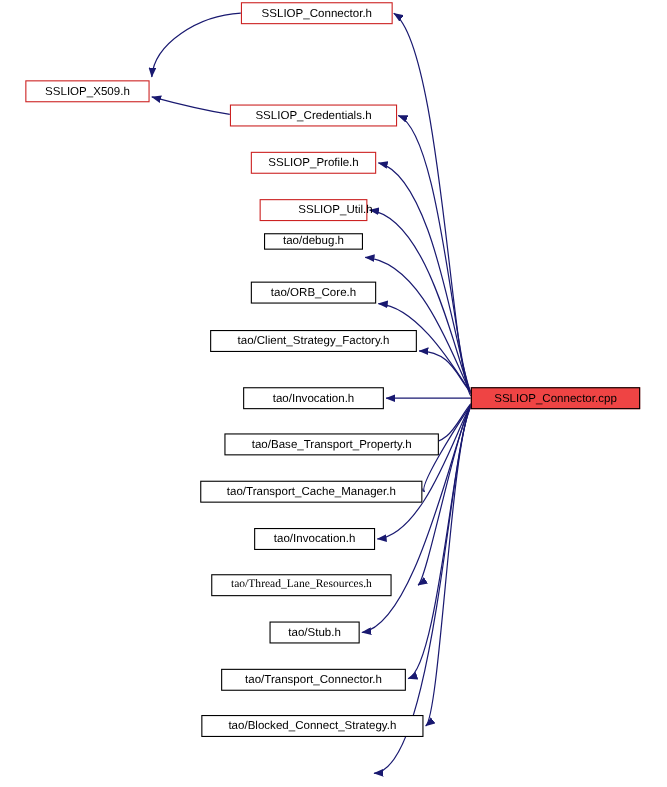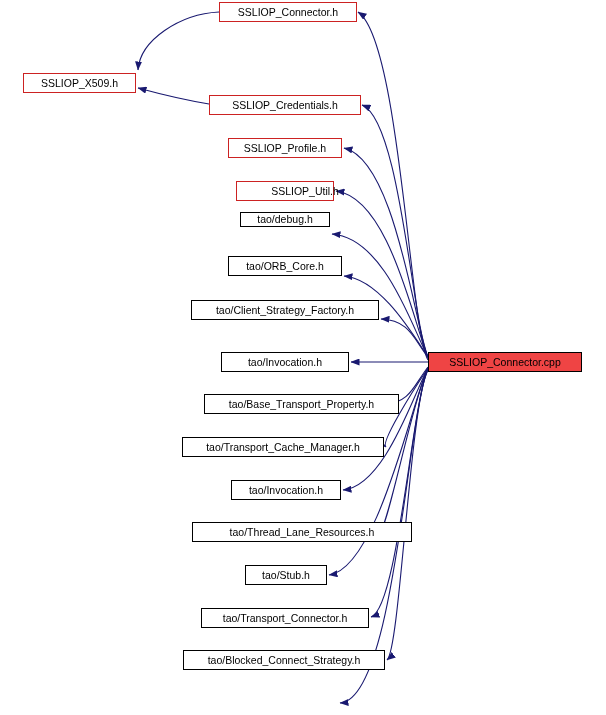--- a/index.html
+++ b/index.html
@@ -108,21 +108,21 @@
   </div>
   <div class="node" style="left:188px; top:394px; width:195px; height:20px;margin-left:16px;">
     <span>tao/Base_Transport_Property.h</span>
   </div>
   <div class="node" style="left:182px; top:437px; width:202px; height:20px;">
     <span>tao/Transport_Cache_Manager.h</span>
   </div>
   <div class="node" style="left:231px; top:480px; width:110px; height:20px;">
     <span>tao/Invocation.h</span>
   </div>
-  <div class="node" style="left:192px; top:522px; width:220px; height:20px;">
+  <div class="node" style="left:192px; top:522px; width:164px; height:20px;font-family:Liberation Serif, serif;">
     <span>tao/Thread_Lane_Resources.h</span>
   </div>
   <div class="node" style="left:245px; top:565px; width:82px; height:20px;">
     <span>tao/Stub.h</span>
   </div>
   <div class="node" style="left:201px; top:608px; width:168px; height:20px;">
     <span>tao/Transport_Connector.h</span>
   </div>
   <div class="node" style="left:183px; top:650px; width:202px; height:20px;">
     <span>tao/Blocked_Connect_Strategy.h</span>

